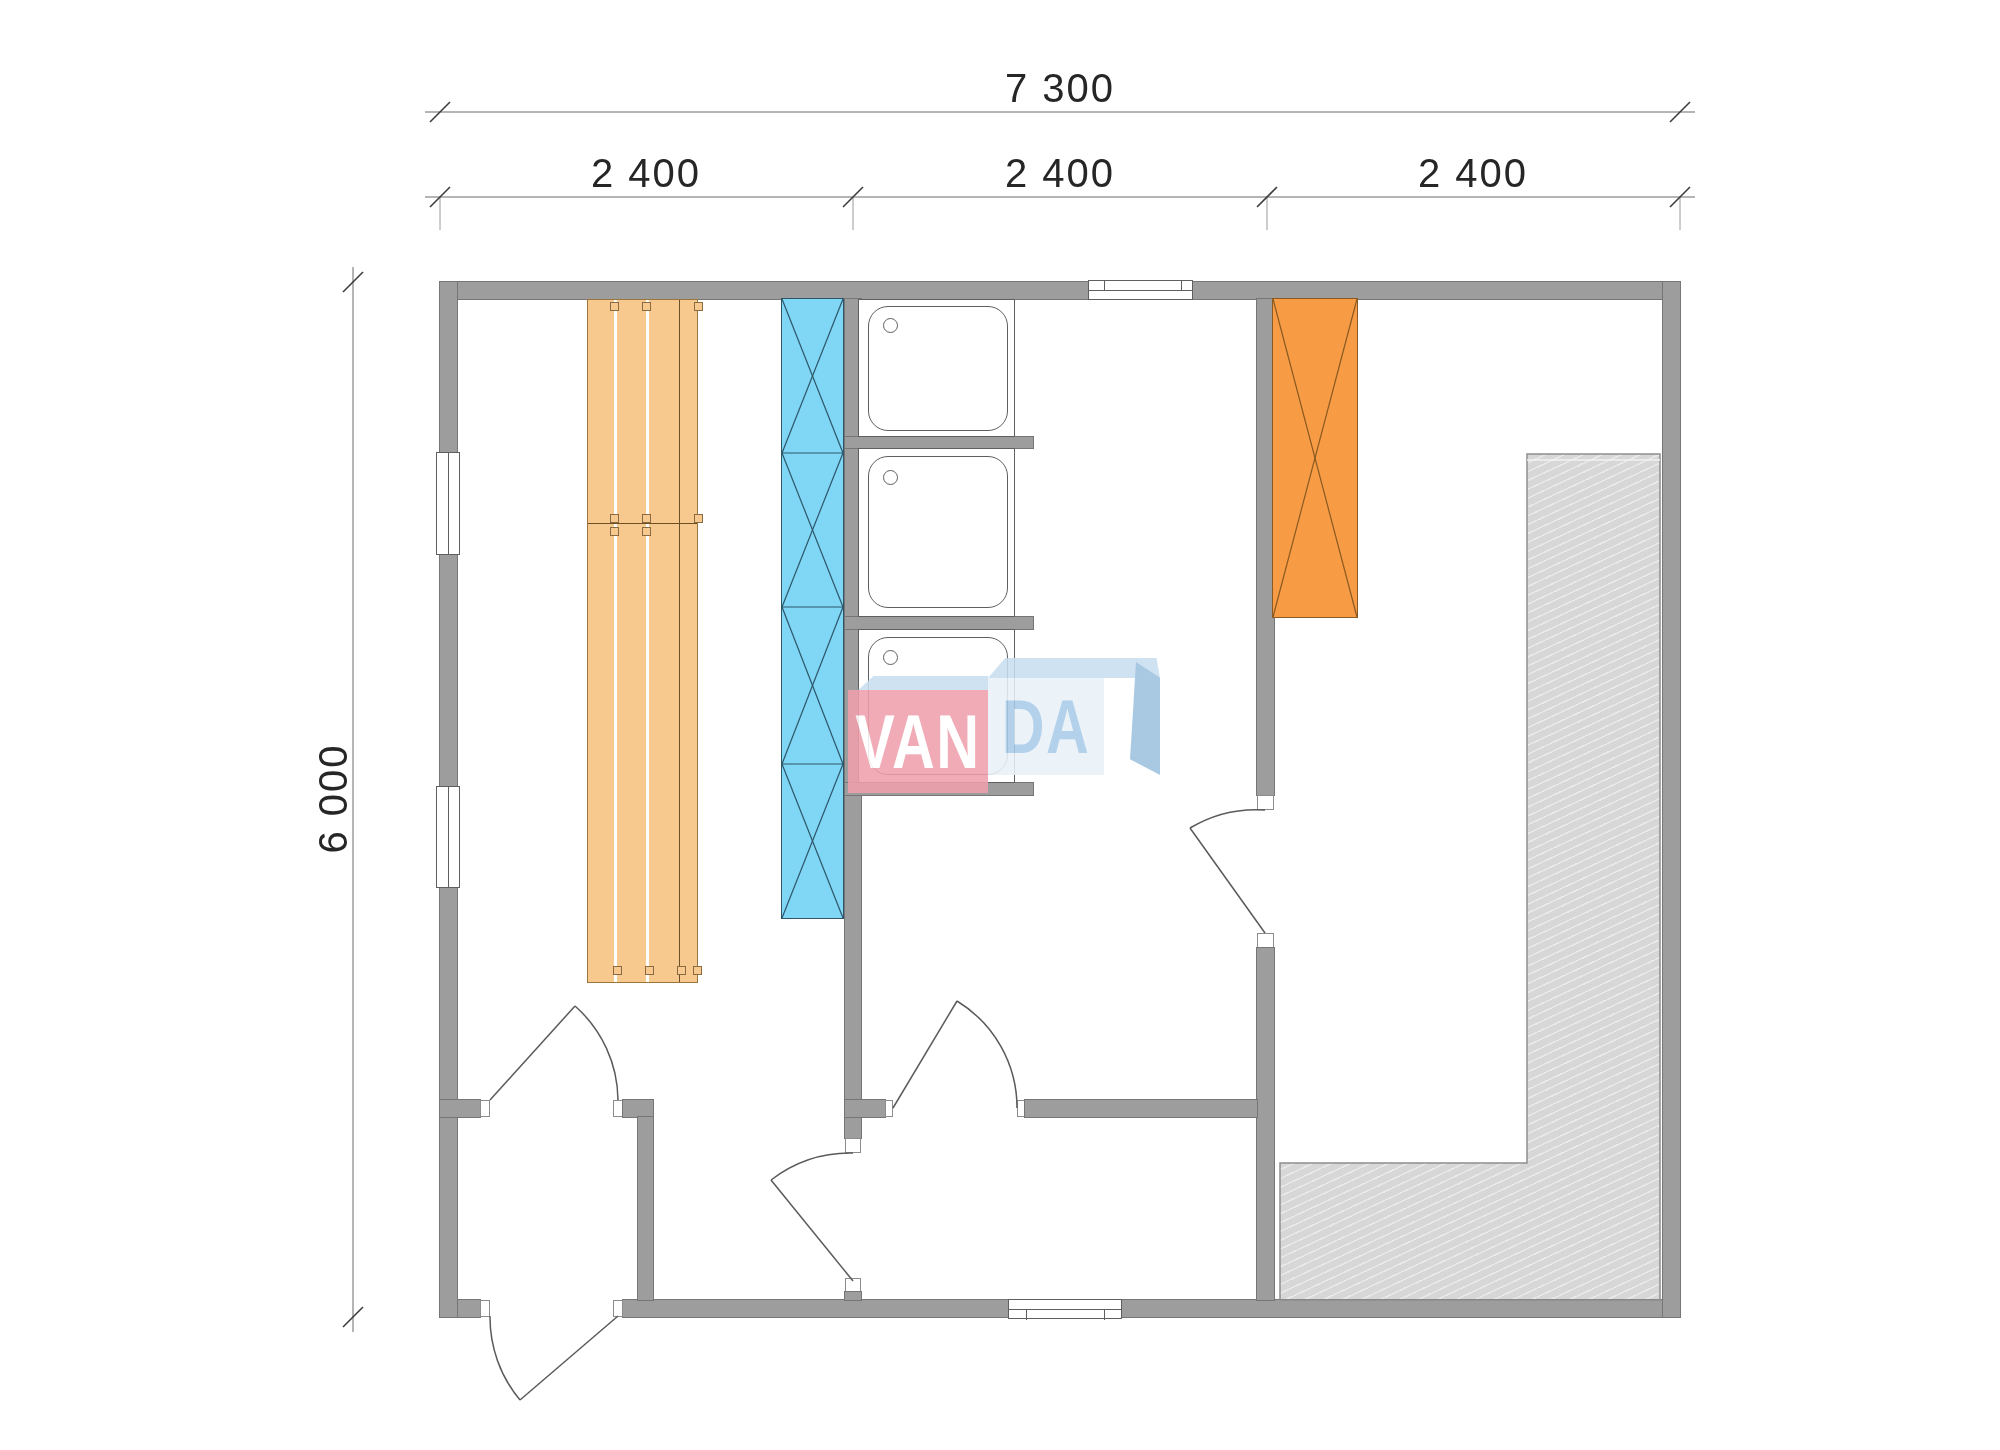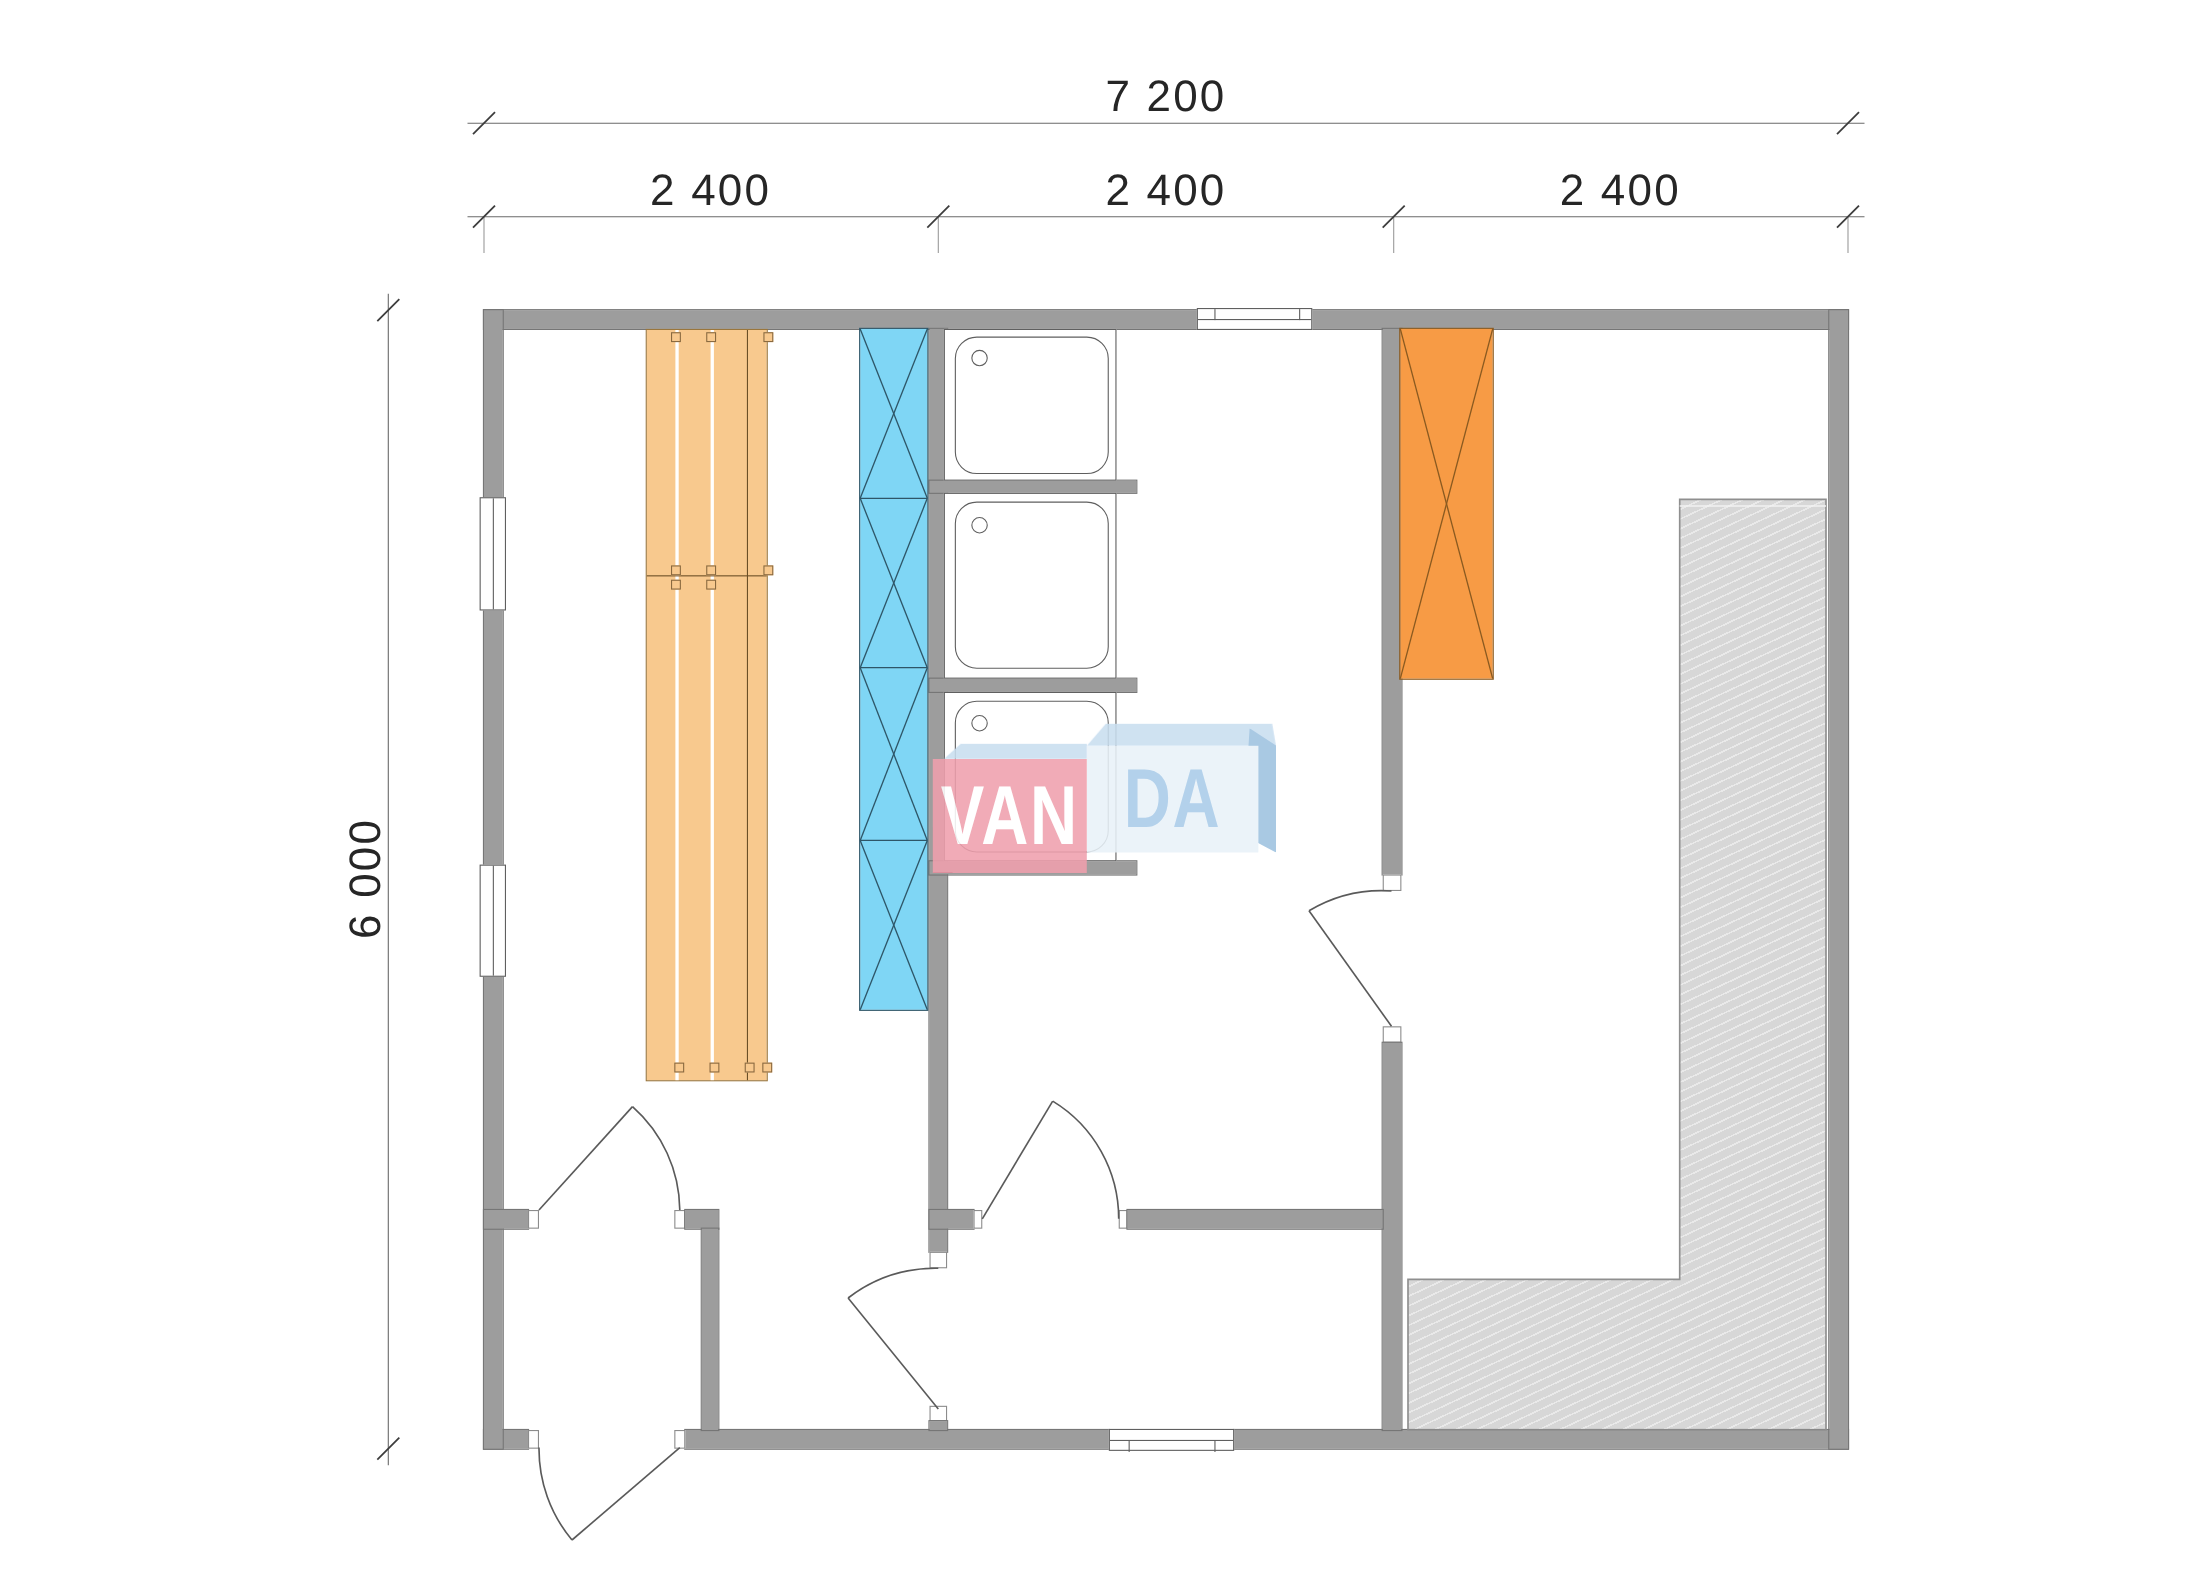--- a/index.html
+++ b/index.html
@@ -31,21 +31,21 @@
   .logo{position:absolute;left:0;top:0;opacity:0.88;}
   .lg{position:absolute;box-sizing:border-box;}
   .lg-text{width:100%;height:100%;display:flex;align-items:center;justify-content:center;
            font-weight:bold;font-size:76px;transform:scaleX(0.78);letter-spacing:2px;}
 </style>
 </head>
 <body>
 
 <div class="canvas">
 
-  <div class="dimtext" style="left:960px;top:66px;width:200px;">7 200</div>
+  <div class="dimtext" style="left:960px;top:66px;width:200px;">7 300</div>
   <div class="dimtext" style="left:546px;top:151px;width:200px;">2 400</div>
   <div class="dimtext" style="left:960px;top:151px;width:200px;">2 400</div>
   <div class="dimtext" style="left:1373px;top:151px;width:200px;">2 400</div>
   <div class="dimtext" style="left:253px;top:776px;width:160px;transform:rotate(-90deg);">6 000</div>
 
   <svg class="svgbase" width="2000" height="1450">
 
     <line x1="425" y1="112" x2="1695" y2="112" stroke="#6a6a6a" stroke-width="1"></line>
     <line x1="425" y1="197" x2="1695" y2="197" stroke="#6a6a6a" stroke-width="1"></line>
     <line x1="353" y1="267" x2="353" y2="1332" stroke="#6a6a6a" stroke-width="1"></line>
@@ -198,21 +198,21 @@
   </div>
   <div class="win" style="left:1008px;top:1299px;width:114px;height:20px;">
     <div class="mull-h"></div>
     <div class="stub" style="left:17px;top:10px;width:1px;height:10px;"></div>
     <div class="stub" style="left:95px;top:10px;width:1px;height:10px;"></div>
   </div>
 
   <div class="logo">
     <div class="lg" style="left:988px;top:658px;width:172px;height:20px;background:#c9def0;clip-path:polygon(10% 0,98% 0,100% 100%,0 100%);"></div>
     <div class="lg" style="left:1130px;top:662px;width:30px;height:113px;background:#9ec2e0;clip-path:polygon(20% 0,100% 14%,100% 100%,0 86%);"></div>
-    <div class="lg" style="left:988px;top:678px;width:156px;height:97px;background:#e9f2f9;">
+    <div class="lg" style="left:988px;top:678px;width:116px;height:97px;background:#e9f2f9;">
       <div class="lg-text" style="color:#a9cbe9;">DA</div>
     </div>
     <div class="lg" style="left:858px;top:676px;width:130px;height:14px;background:#c9def0;clip-path:polygon(12% 0,100% 0,100% 100%,0 100%);"></div>
     <div class="lg" style="left:848px;top:752px;width:18px;height:41px;background:#bf5260;"></div>
     <div class="lg" style="left:848px;top:690px;width:140px;height:103px;background:#efa0ad;">
       <div class="lg-text" style="color:#ffffff;">VAN</div>
     </div>
   </div>
 
 </div>

